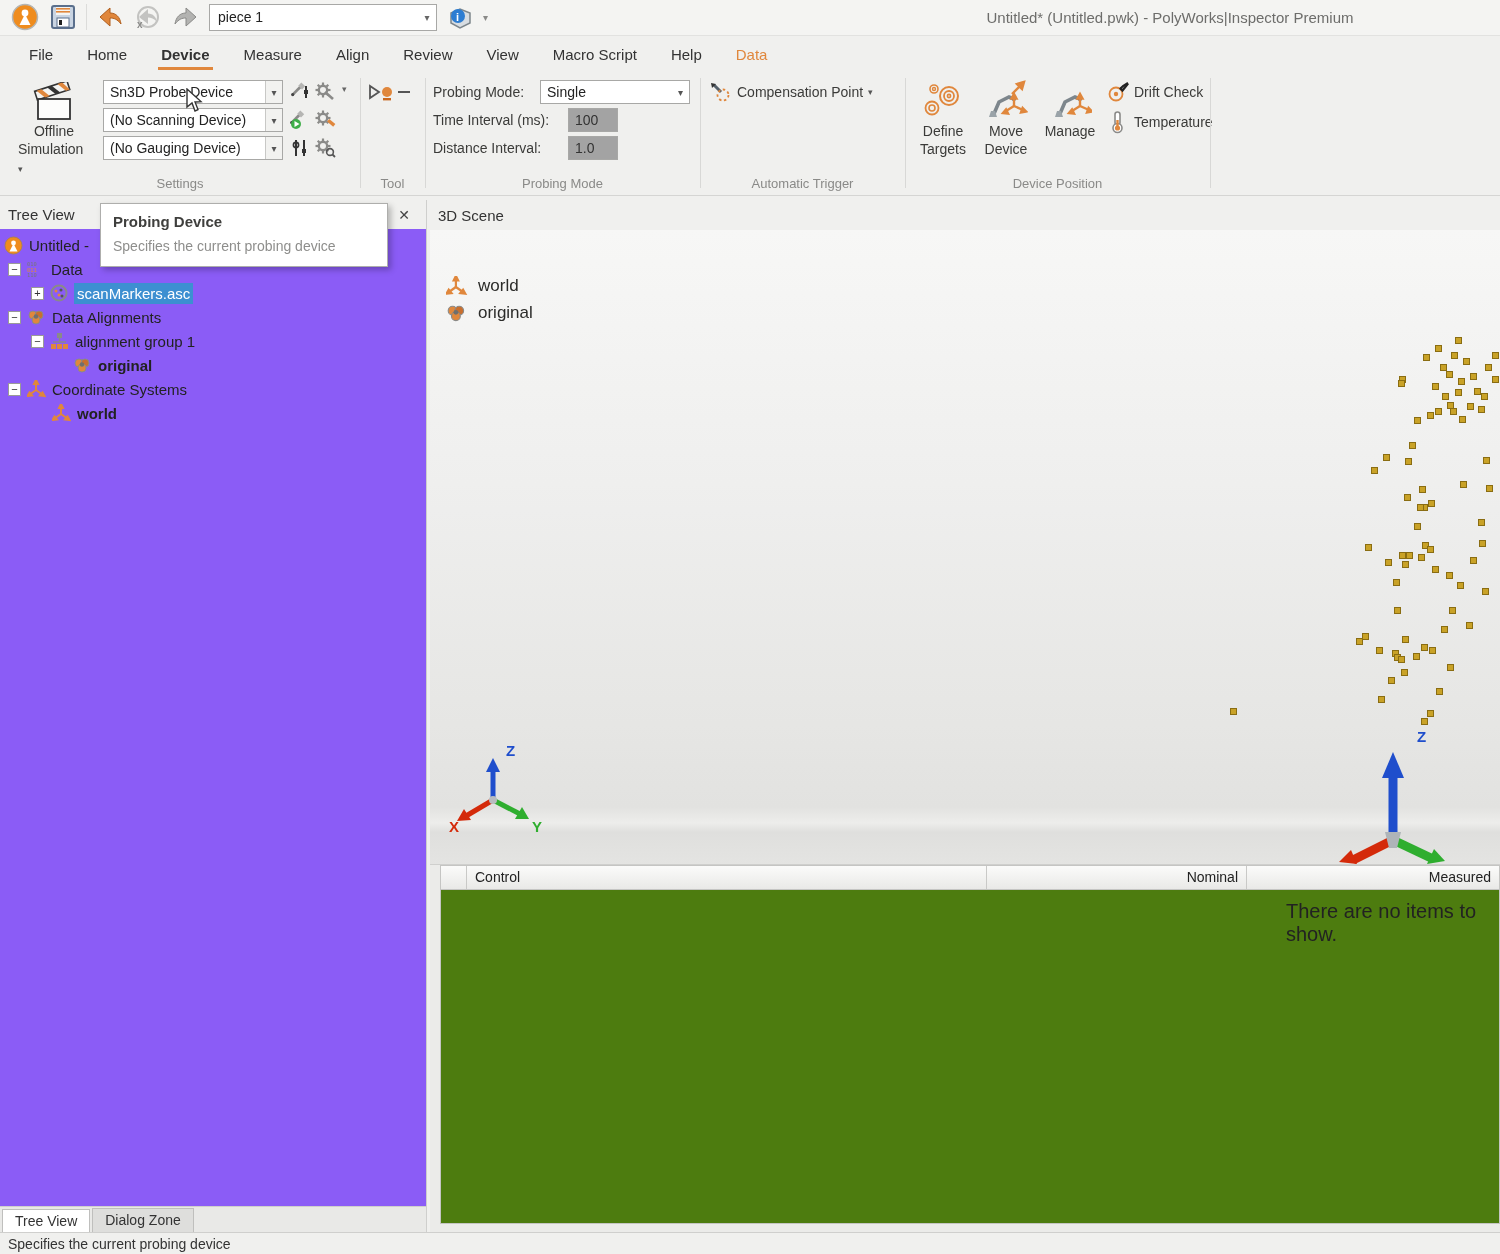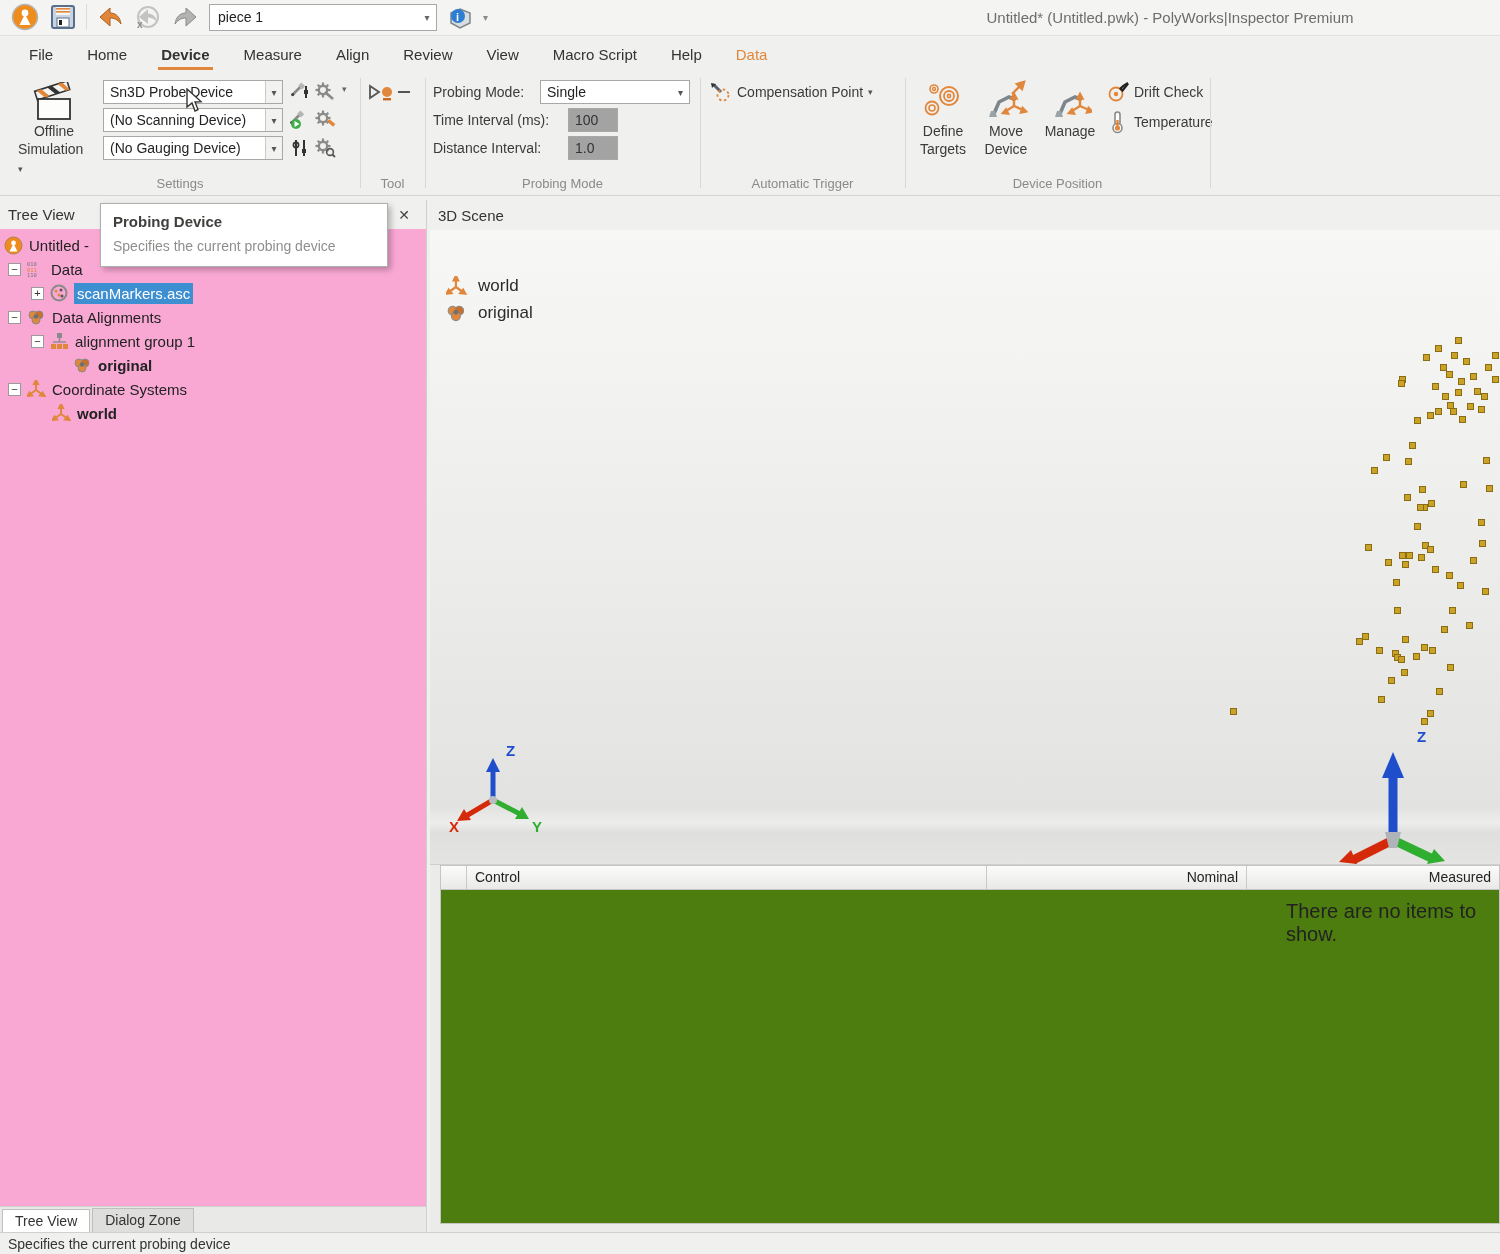--- a/index.html
+++ b/index.html
@@ -31,21 +31,21 @@
   .bigbtn { display:flex; flex-direction:column; align-items:center; font-size:14px; color:#3b3b39; line-height:18px; }
   .combo { display:flex; width:180px; height:24px; border:1px solid #a8a8a6; background:#fff; align-items:center; }
   .combo .val { flex:1; padding-left:6px; font-size:14px; color:#222; white-space:nowrap; overflow:hidden; }
   .combo .arrow { width:17px; height:100%; display:flex; align-items:center; justify-content:center; color:#555; font-size:10px; background:#f2f2f0; border-left:1px solid #c8c8c6; }
   .smallbtn { width:24px; height:24px; display:flex; align-items:center; justify-content:center; }
   .flabel { font-size:14px; color:#3b3b39; }
   .tinput { width:50px; height:24px; border:1px solid #a8a8a6; background:#a3a3a3; font-size:14px; padding-left:6px; display:flex; align-items:center; }
   .hbtn { display:flex; align-items:center; gap:5px; font-size:14px; color:#3b3b39; }
 
   
-  .leftpanel { position:absolute; top:200px; left:0; width:427px; height:1032px; background:#f9a8d4; border-right:1px solid #cfcfcd; display:flex; flex-direction:column; }
+  .leftpanel { position:absolute; top:200px; left:0; width:427px; height:1032px; background:#8b5cf6; border-right:1px solid #cfcfcd; display:flex; flex-direction:column; }
   .panel-head { height:29px; background:#f0f0ee; display:flex; align-items:center; padding:0 8px; font-size:15px; color:#333; flex:0 0 auto; }
   .panel-head .spacer { flex:1; }
   .panel-head .hicon { color:#444; font-size:12px; padding:0 8px; }
   .tree { flex:1; padding-top:4px; overflow:hidden; }
   .trow { display:flex; align-items:center; height:24px; font-size:15px; color:#222; white-space:nowrap; }
   .trow .expander { width:13px; height:13px; border:1px solid #9a9a98; background:#fff; font-size:11px; line-height:11px; text-align:center; color:#333; margin-right:6px; flex:0 0 auto; }
   .trow .ticon { margin-right:6px; flex:0 0 auto; }
   .trow .tlabel.selected { background:var(--selection); color:#fff; padding:2px 3px; }
   .trow .bold { font-weight:bold; }
   .tabbar { flex:0 0 auto; height:26px; background:#e9e9e7; display:flex; align-items:flex-end; border-top:1px solid #cfcfcd; }

